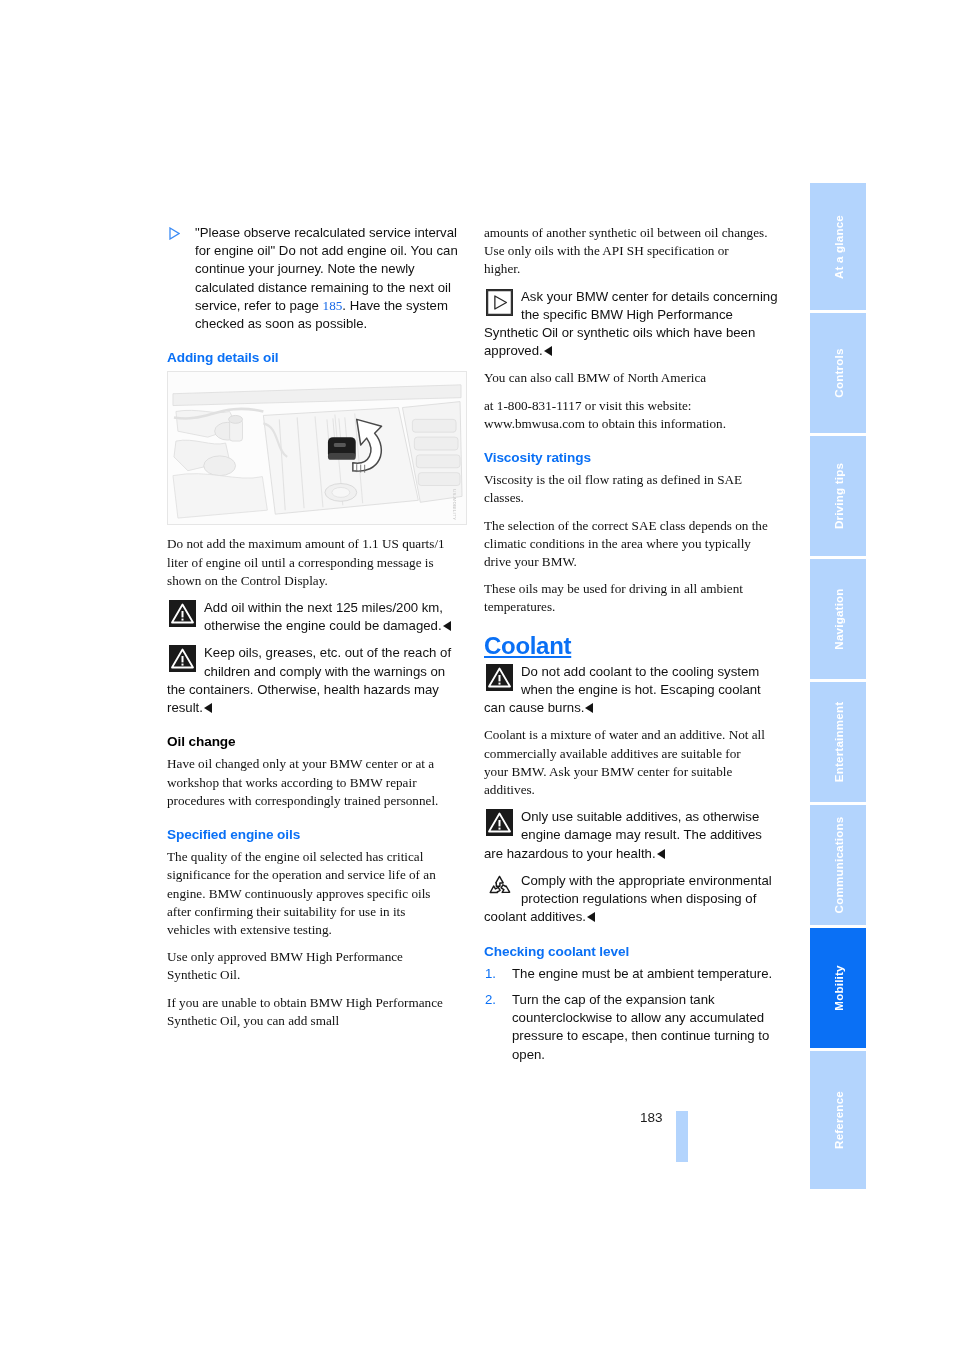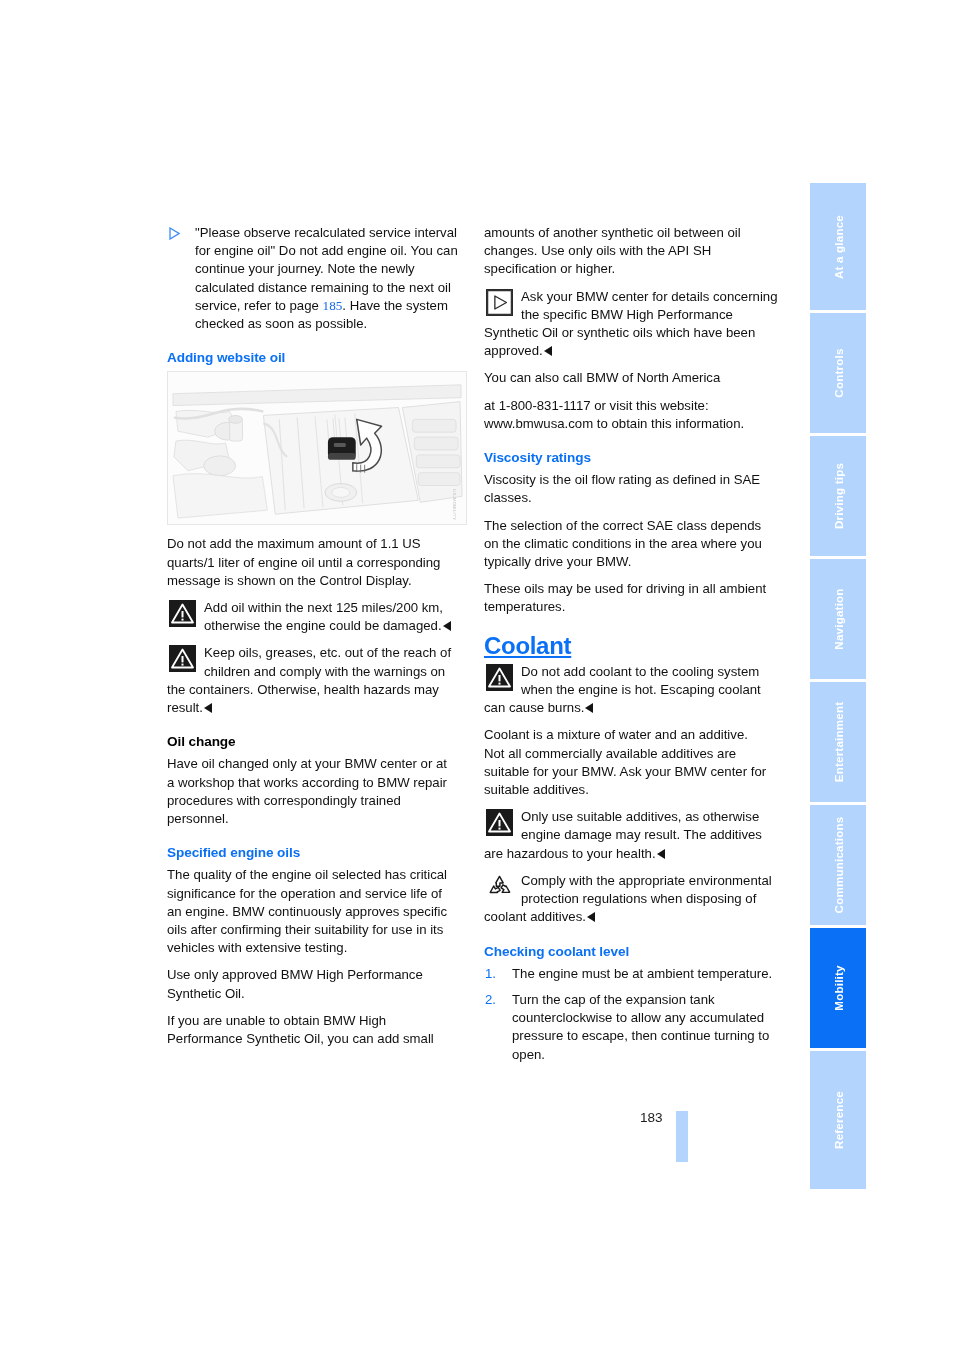--- a/index.html
+++ b/index.html
@@ -18,21 +18,21 @@
     position: absolute;
     top: 224px;
     width: 300px;
     font-size: 13.2px;
     line-height: 18.2px;
     color: #111;
   }
   .col-left  { left: 167px; }
   .col-right { left: 484px; }
 
-  p { margin: 0 16px 9px 0; }
+  p { margin: 0 16px 9px 0; font-family: Liberation Serif, serif; }
   p.tight { margin-bottom: 9px; }
 
   
   h2.sec {
     font-size: 13.6px;
     font-weight: bold;
     color: #0a70f5;
     margin: 16px 0 4px 0;
     letter-spacing: -0.1px;
   }
@@ -146,21 +146,21 @@
 
   <div class="col col-left">
 
     <div class="bullet-row">
       <svg class="tri-outline" viewBox="0 0 11 13">
         <path d="M1 1 L10 6.5 L1 12 Z" fill="none" stroke="#3b8bf5" stroke-width="1.3"></path>
       </svg>
       <span>"Please observe recalculated service interval for engine oil" Do not add engine oil. You can continue your journey. Note the newly calculated distance remaining to the next oil service, refer to page </span><span class="lnk">185</span><span>. Have the system checked as soon as possible.</span>
     </div>
 
-    <h2 class="sec">Adding website oil</h2>
+    <h2 class="sec">Adding details oil</h2>
 
     <div class="figure">
       <svg viewBox="0 0 300 154" preserveAspectRatio="none">
         <rect x="0" y="0" width="300" height="154" fill="#fcfcfc"></rect>
 
         <path d="M5 22 L295 13 L295 26 L5 34 Z" fill="#f0f0f0" stroke="#dcdcdc" stroke-width="0.8"></path>
 
         <path d="M8 40 C30 36 48 44 62 40 L70 56 L40 66 L10 60 Z" fill="#f4f4f4" stroke="#dddddd" stroke-width="0.8"></path>
         <ellipse cx="60" cy="60" rx="13" ry="9" fill="#eeeeee" stroke="#d8d8d8" stroke-width="0.8"></ellipse>
         <rect x="62" y="48" width="13" height="22" rx="3" fill="#f2f2f2" stroke="#dadada" stroke-width="0.8"></rect>

